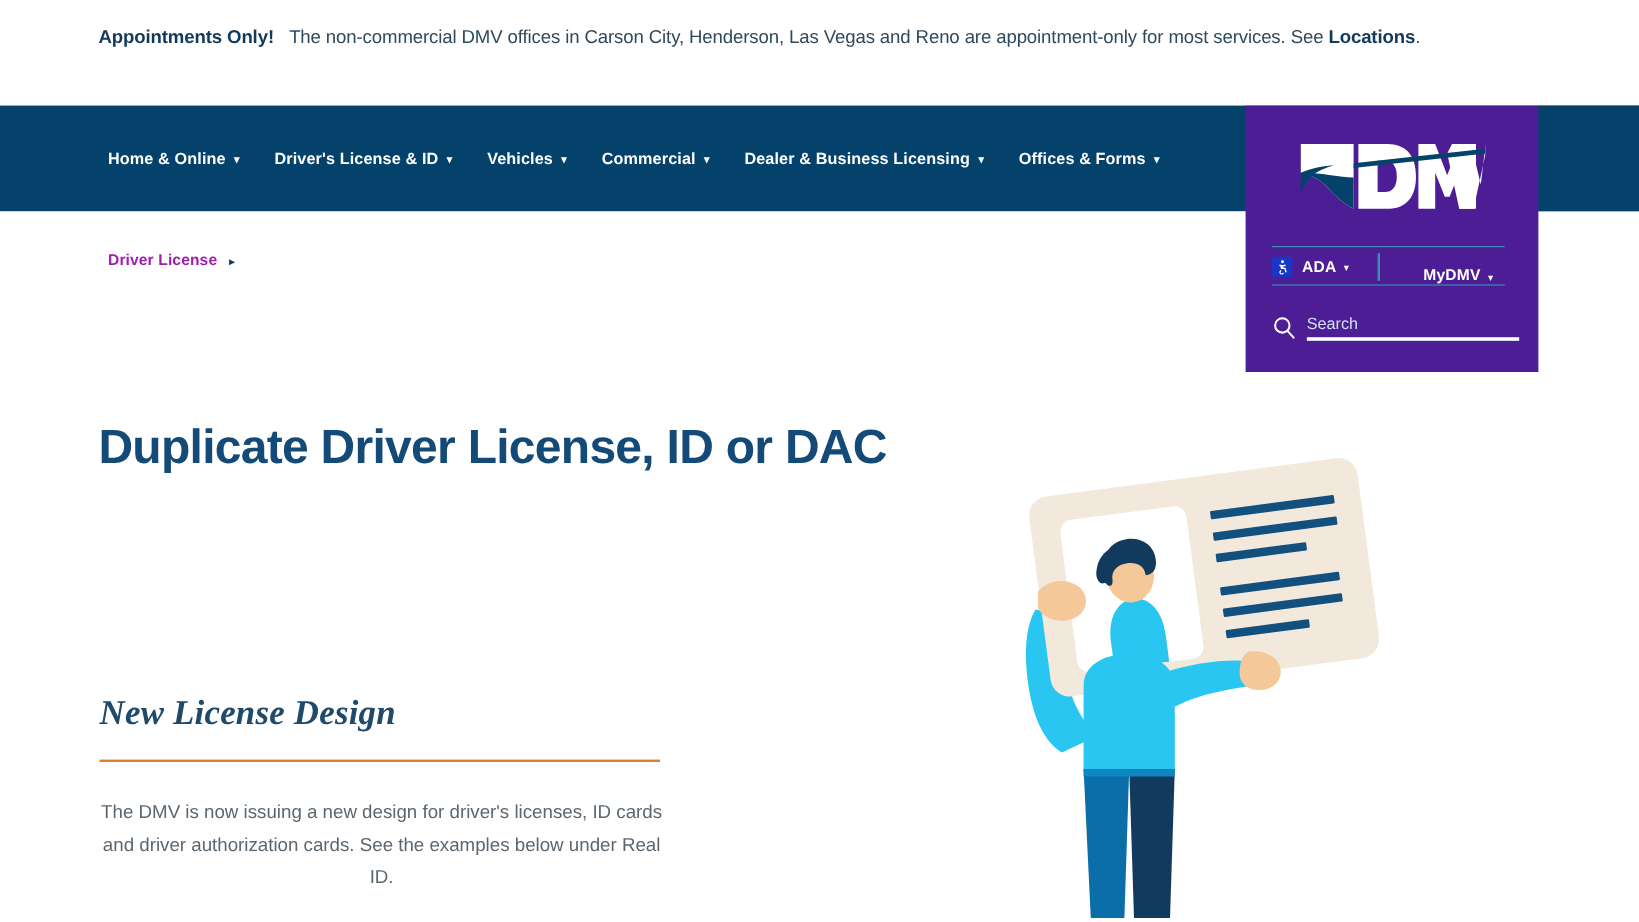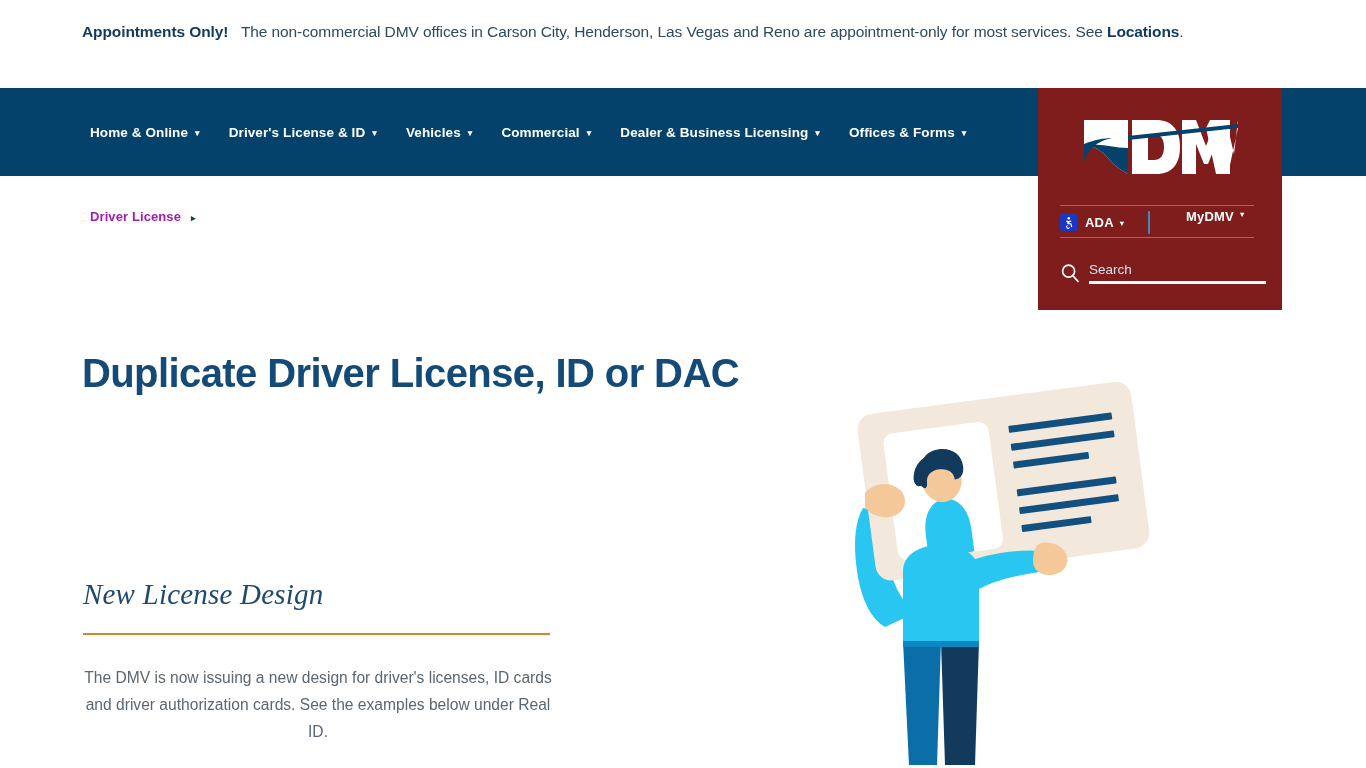--- a/index.html
+++ b/index.html
@@ -80,21 +80,21 @@
     color: #ffffff;
     transform: translateY(1px);
   }
 
   
   .util-panel {
     position: absolute;
     left: 1038px; top: 88px;
     width: 244px;
     height: 222px;
-    background: #7f1d1d;
+    background: #4c1d95;
   }
   
   .navbar-right-fill {
     position: absolute;
     left: 1282px; top: 88px;
     width: 84px;
     height: 88px;
     background: #04426b;
   }
 
@@ -152,21 +152,21 @@
     position: absolute;
     left: 88px; top: 2px;
     width: 2px; height: 23px;
     background: #3d8ab5;
   }
   .mydmv-block {
     position: absolute;
     left: 126px; top: 0;
     height: 27px;
     display: flex;
-    align-items: flex-start;
+    align-items: flex-end;
     cursor: pointer;
   }
 
   .search-row {
     position: absolute;
     left: 22px; top: 172px;
     width: 194px; height: 26px;
     display: flex;
     align-items: center;
     cursor: text;
@@ -216,21 +216,21 @@
     letter-spacing: -0.6px;
   }
 
   
   .section-heading {
     position: absolute;
     left: 83px; top: 578px;
     font-family: "Liberation Serif", serif;
     font-style: italic;
     font-size: 29px;
-    font-weight: normal;
+    font-weight: bold;
     color: #204a6b;
     letter-spacing: 0.2px;
   }
   .section-rule {
     position: absolute;
     left: 83px; top: 633px;
     width: 467px; height: 2px;
     background: #d8822f;
   }
   .section-body {

